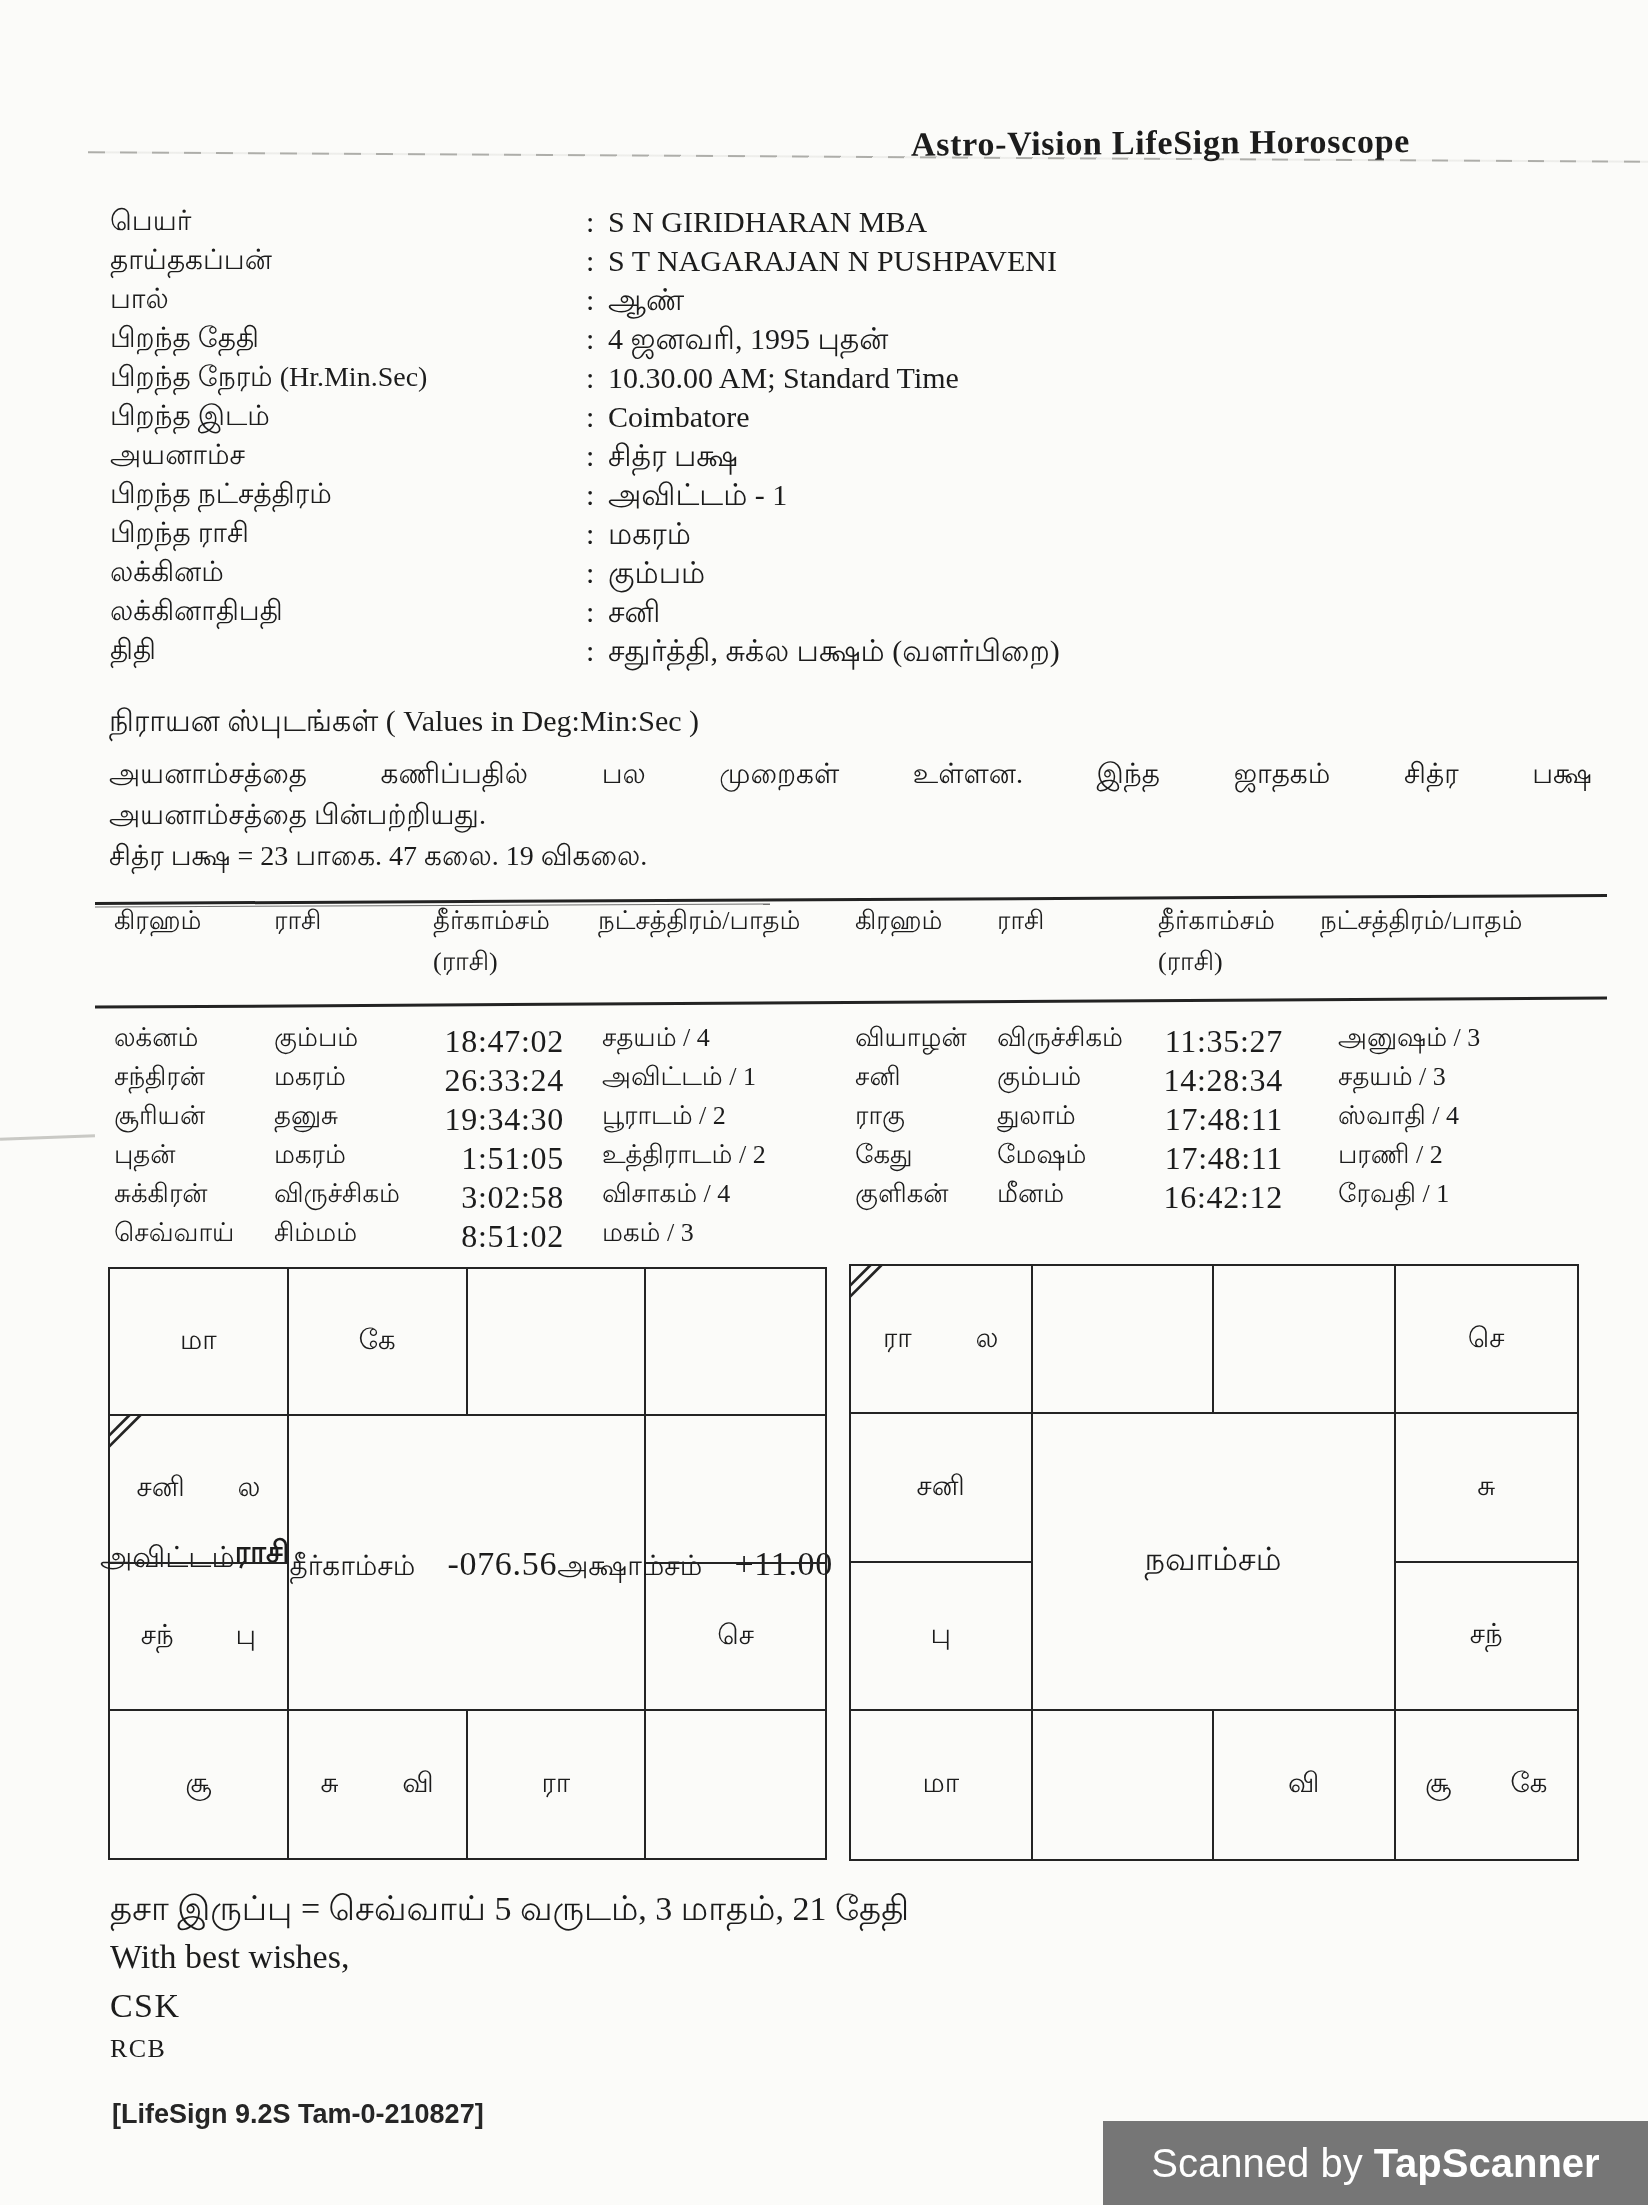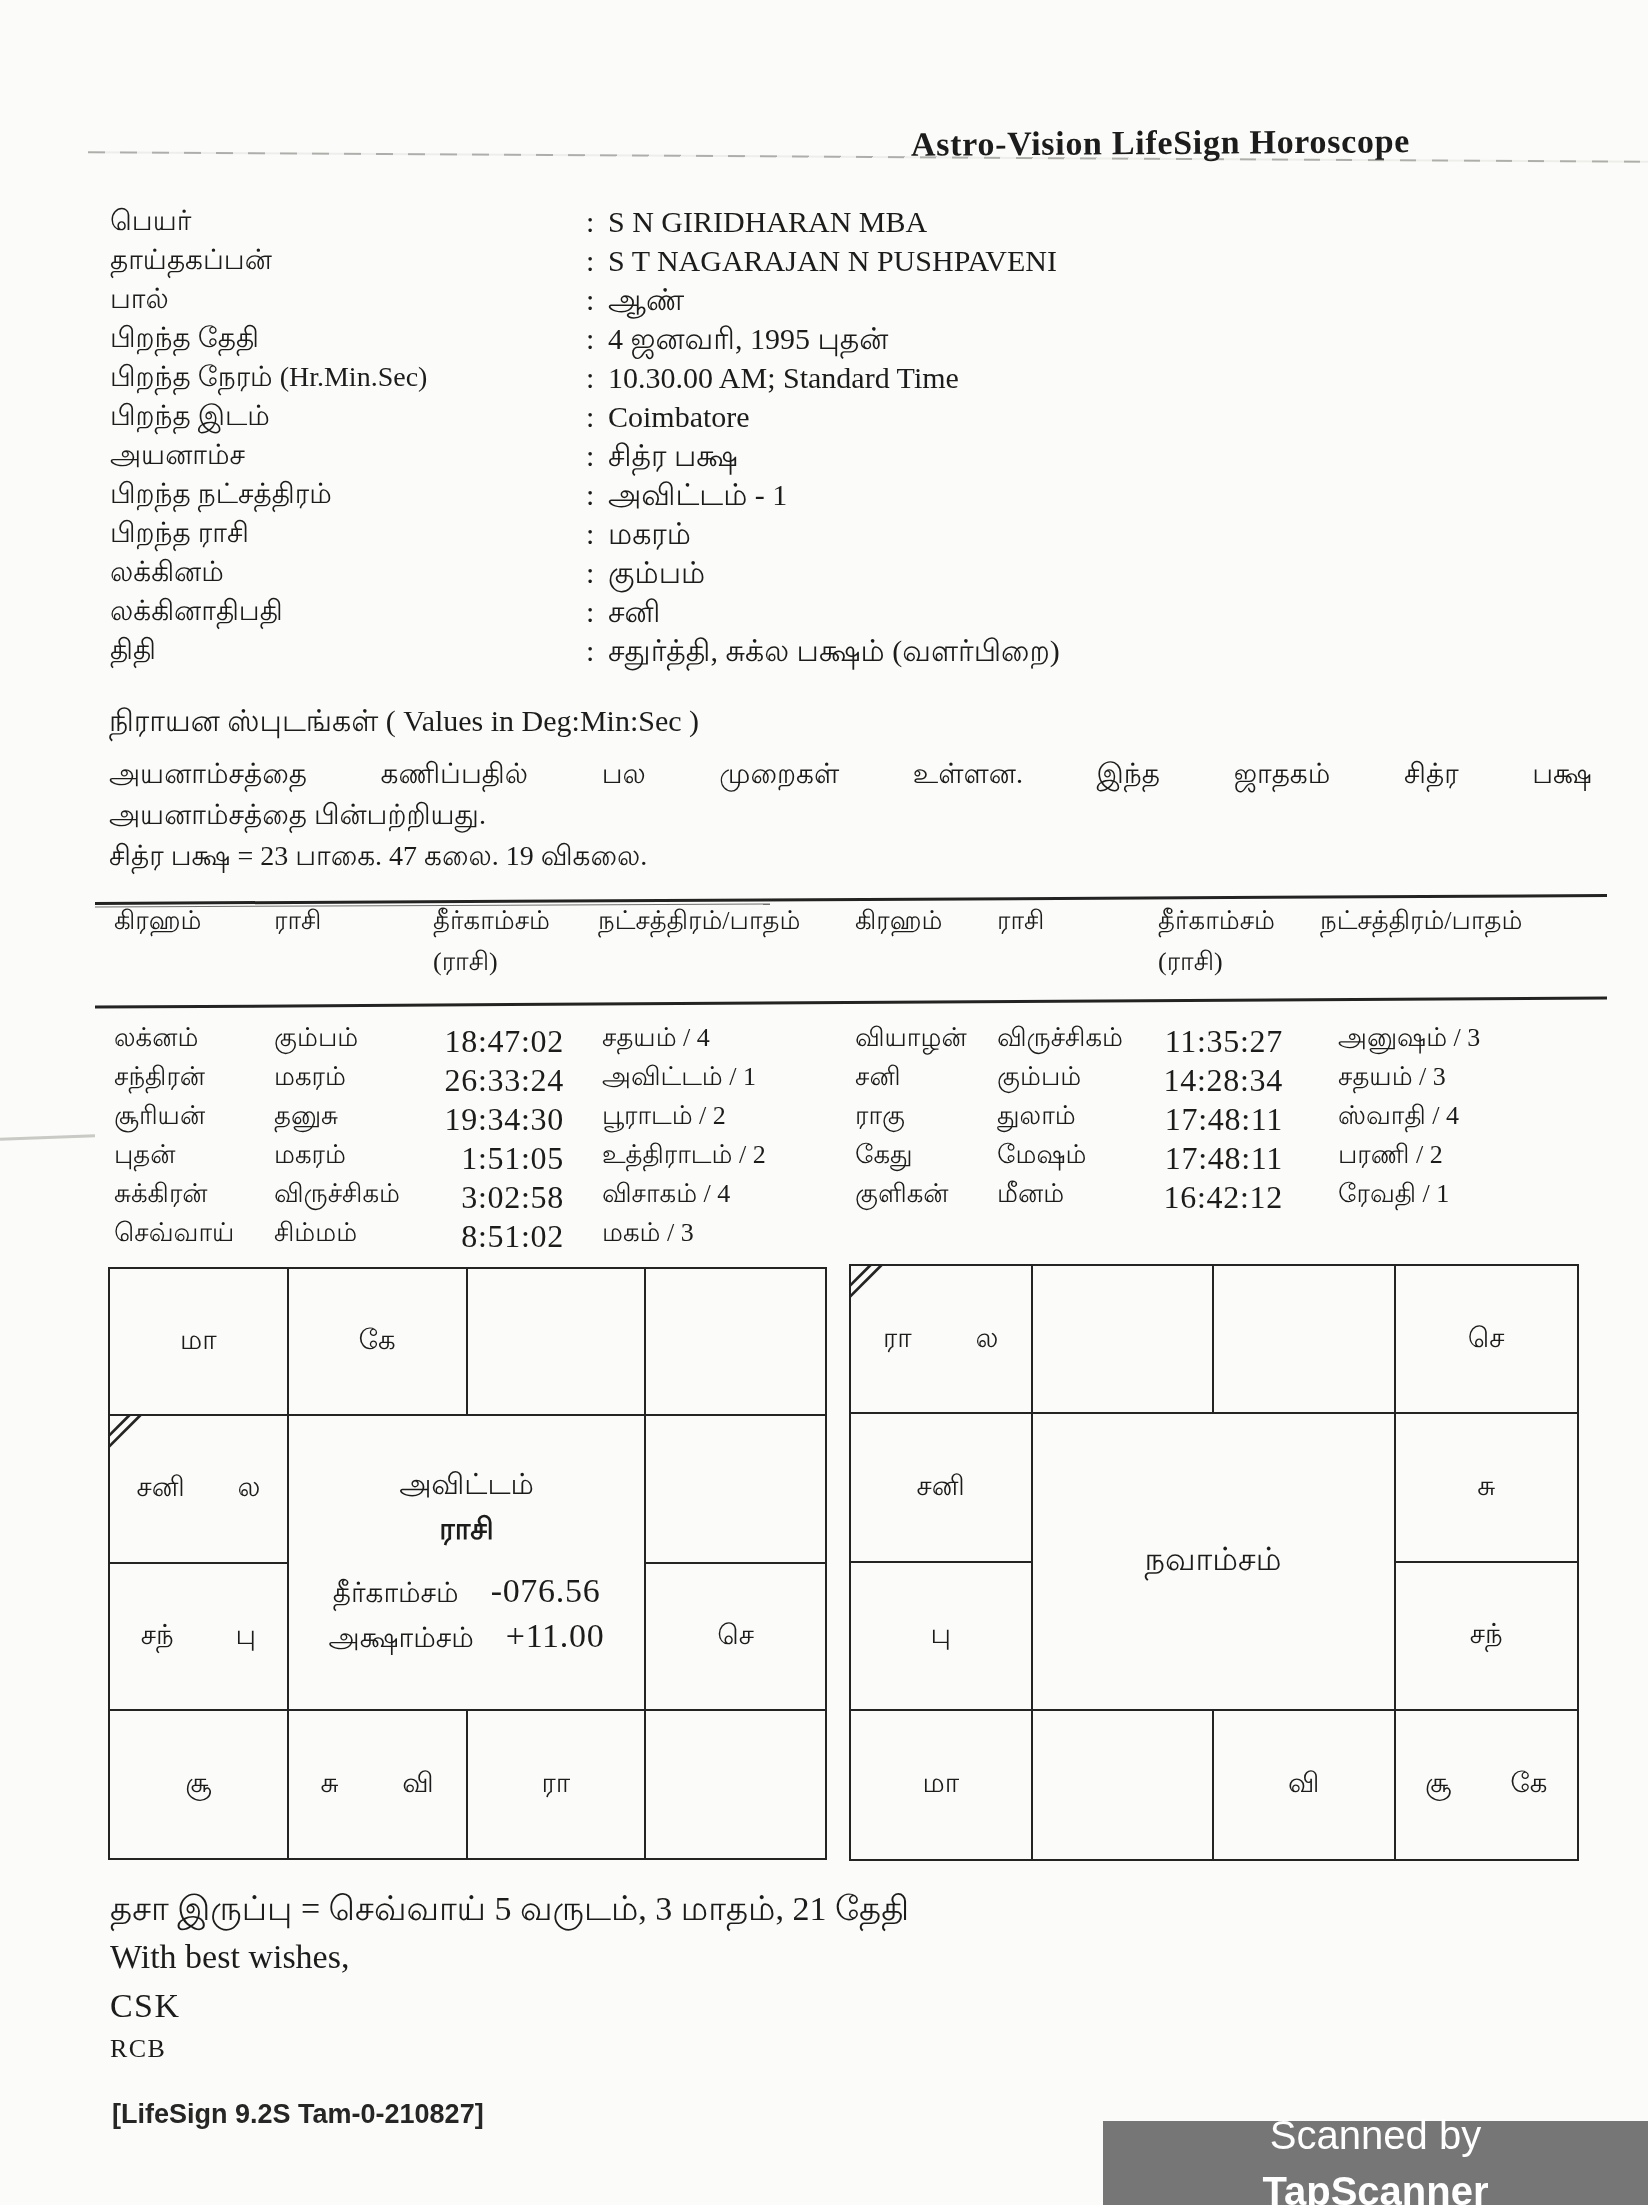--- a/index.html
+++ b/index.html
@@ -58,21 +58,21 @@
   #navamsa-chart{left:849px;top:1264px;width:726px;height:593px;}
   .chart-cell{
     position:relative;border-right:2.1px solid #242424;border-bottom:2.1px solid #242424;
     display:flex;align-items:center;justify-content:space-around;
     font-size:27.6px;overflow:hidden;
   }
   .chart-cell.no-r{border-right:none;}
   .chart-cell.no-b{border-bottom:none;}
   .chart-center{
     grid-column:2/4;grid-row:2/4;border-right:2.1px solid #242424;border-bottom:2.1px solid #242424;
-    display:flex;flex-direction:column;align-items:center;justify-content:center;
+    display:flex;flex-direction:row;align-items:center;justify-content:center;
   }
   .center-l1{font-size:29px;margin-bottom:6.9px;}
   .center-l2{font-size:30px;font-weight:bold;margin-bottom:18px;}
   .center-kv{display:flex;align-items:baseline;gap:32px;margin-top:4.1px;}
   .center-kv .k{font-size:28px;}
   .center-kv .v{font-size:34px;font-family:"Liberation Serif",serif;letter-spacing:0.7px;}
   .navamsa-title{font-size:32px;}
   .lagna-mark{position:absolute;left:-1.4px;top:-1.4px;}
   
   .dasa-line{position:absolute;left:110px;top:1890px;font-size:34px;white-space:nowrap;}
@@ -80,21 +80,21 @@
   .sig1{position:absolute;left:110px;top:1987px;font-size:34px;letter-spacing:1.4px;}
   .sig2{position:absolute;left:110px;top:2034px;font-size:26px;letter-spacing:1.4px;}
   .version-line{
     position:absolute;left:112px;top:2099px;font-size:27px;
     font-family:"Liberation Sans",sans-serif;font-weight:600;color:#262626;
   }
   
   #badge{
     position:absolute;left:1103px;top:2121px;width:545px;height:84px;
     display:flex;align-items:center;justify-content:center;gap:11px;
-    font-family:"Liberation Sans",sans-serif;font-size:40px;color:#ffffff;flex-direction:column;
+    font-family:"Liberation Sans",sans-serif;font-size:40px;color:#ffffff;
   }
   #badge .brand{font-weight:bold;}
 </style>
 </head>
 <body>
 
 <div id="page">
 
   <div class="scan-line-top"></div>
   <div class="scan-line-left"></div>

